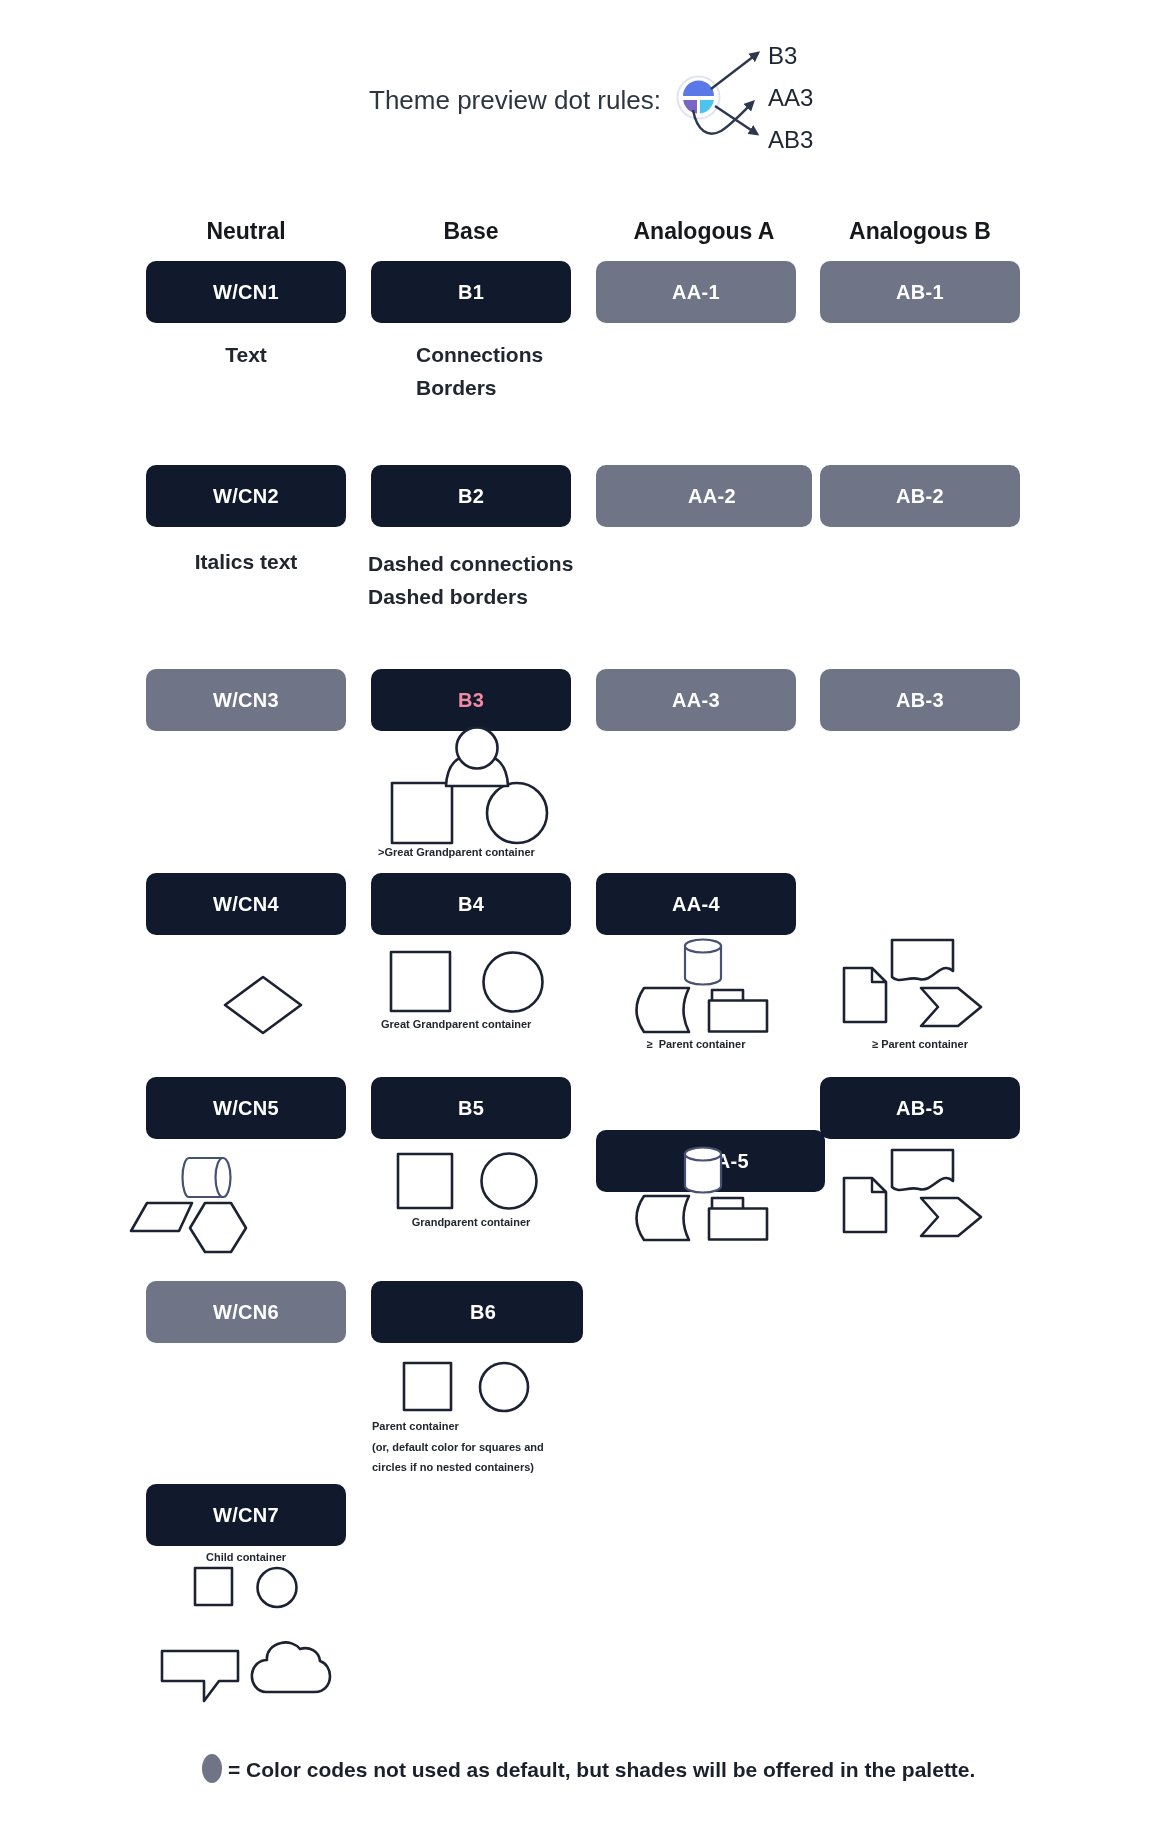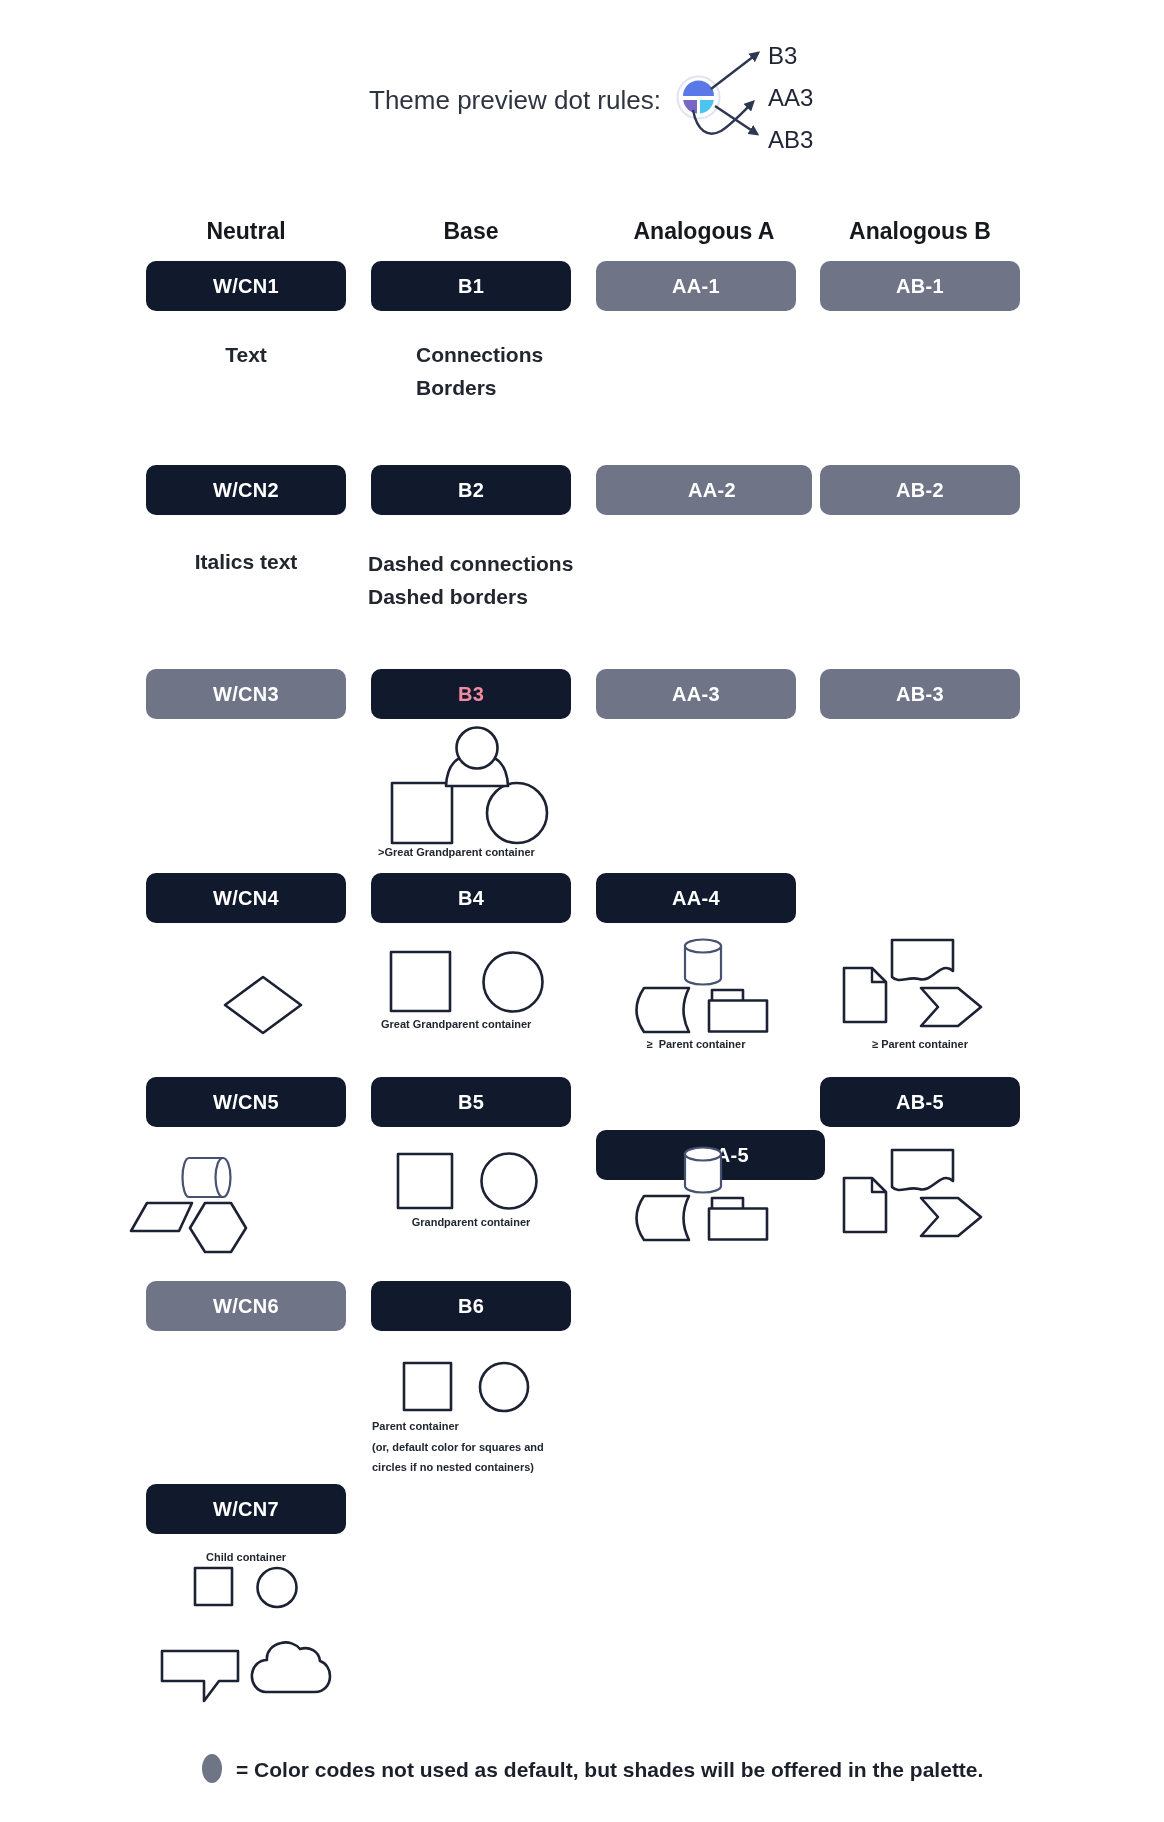--- a/index.html
+++ b/index.html
@@ -2,33 +2,33 @@
 <html><head>
 <meta charset="utf-8">
 <style>
   html,body{margin:0;padding:0;background:#ffffff;}
   #canvas{position:relative;width:1164px;height:1822px;background:#ffffff;
           font-family:"Liberation Sans",sans-serif;overflow:hidden;}
   .title{position:absolute;left:369px;top:85px;font-size:26px;color:#2e3440;}
   .dot-label{position:absolute;left:768px;font-size:24px;color:#1e2433;line-height:28px;}
   .col-header{position:absolute;top:218px;width:200px;text-align:center;
               font-size:23px;font-weight:bold;color:#16181d;}
-  .swatch{position:absolute;width:200px;height:50px;border-radius:10px;
+  .swatch{position:absolute;width:200px;height:62px;border-radius:10px;
           display:flex;align-items:center;justify-content:center;
           font-size:20px;font-weight:bold;color:#ffffff;letter-spacing:.3px;}
   .swatch.dark{background:#111a2c;}
   .swatch.gray{background:#6f7487;}
   .swatch.pink-label{color:#f28ba2;}
   .cap{position:absolute;font-weight:bold;color:#22272f;white-space:pre;}
   .cap.md{font-size:21px;}
   .cap.sm{font-size:11px;}
   .center200{width:200px;text-align:center;}
   .legend-dot{position:absolute;left:202px;top:1754px;width:20px;height:29px;
               border-radius:50%;background:#6f7487;}
-  .legend-text{position:absolute;left:236px;top:1758px;font-size:21px;
+  .legend-text{position:absolute;left:228px;top:1758px;font-size:21px;
                font-weight:bold;color:#1b202b;}
   svg.overlay{position:absolute;left:0;top:0;pointer-events:none;}
   .sh{fill:#ffffff;stroke:#1c2233;stroke-width:2.6;stroke-linejoin:round;}
   .shl{fill:none;stroke:#1c2233;stroke-width:2.4;stroke-linejoin:round;}
   .cyl{fill:#ffffff;stroke:#475171;stroke-width:2.2;}
   .arrow{fill:none;stroke:#2e3750;stroke-width:2.4;}
 </style>
 </head>
 <body>
 
@@ -62,21 +62,21 @@
   <div class="swatch dark" style="left:146px;top:873px;">W/CN4</div>
   <div class="swatch dark" style="left:371px;top:873px;">B4</div>
   <div class="swatch dark" style="left:596px;top:873px;">AA-4</div>
 
   <div class="swatch dark" style="left:146px;top:1077px;">W/CN5</div>
   <div class="swatch dark" style="left:371px;top:1077px;">B5</div>
   <div class="swatch dark" style="left:596px;top:1130px;padding-left:29px;">AA-5</div>
   <div class="swatch dark" style="left:820px;top:1077px;">AB-5</div>
 
   <div class="swatch gray" style="left:146px;top:1281px;">W/CN6</div>
-  <div class="swatch dark" style="left:371px;top:1281px;">B6</div>
+  <div class="swatch dark" style="left:371px;top:1281px;padding-left:12px;">B6</div>
 
   <div class="swatch dark" style="left:146px;top:1484px;">W/CN7</div>
 
   <div class="cap md center200" style="left:146px;top:343px;">Text</div>
   <div class="cap md" style="left:416px;top:343px;">Connections</div>
   <div class="cap md" style="left:416px;top:376px;">Borders</div>
   <div class="cap md center200" style="left:146px;top:550px;">Italics text</div>
   <div class="cap md" style="left:368px;top:552px;">Dashed connections</div>
   <div class="cap md" style="left:368px;top:585px;">Dashed borders</div>
   <div class="cap sm" style="left:378px;top:846px;">&gt;Great Grandparent container</div>

